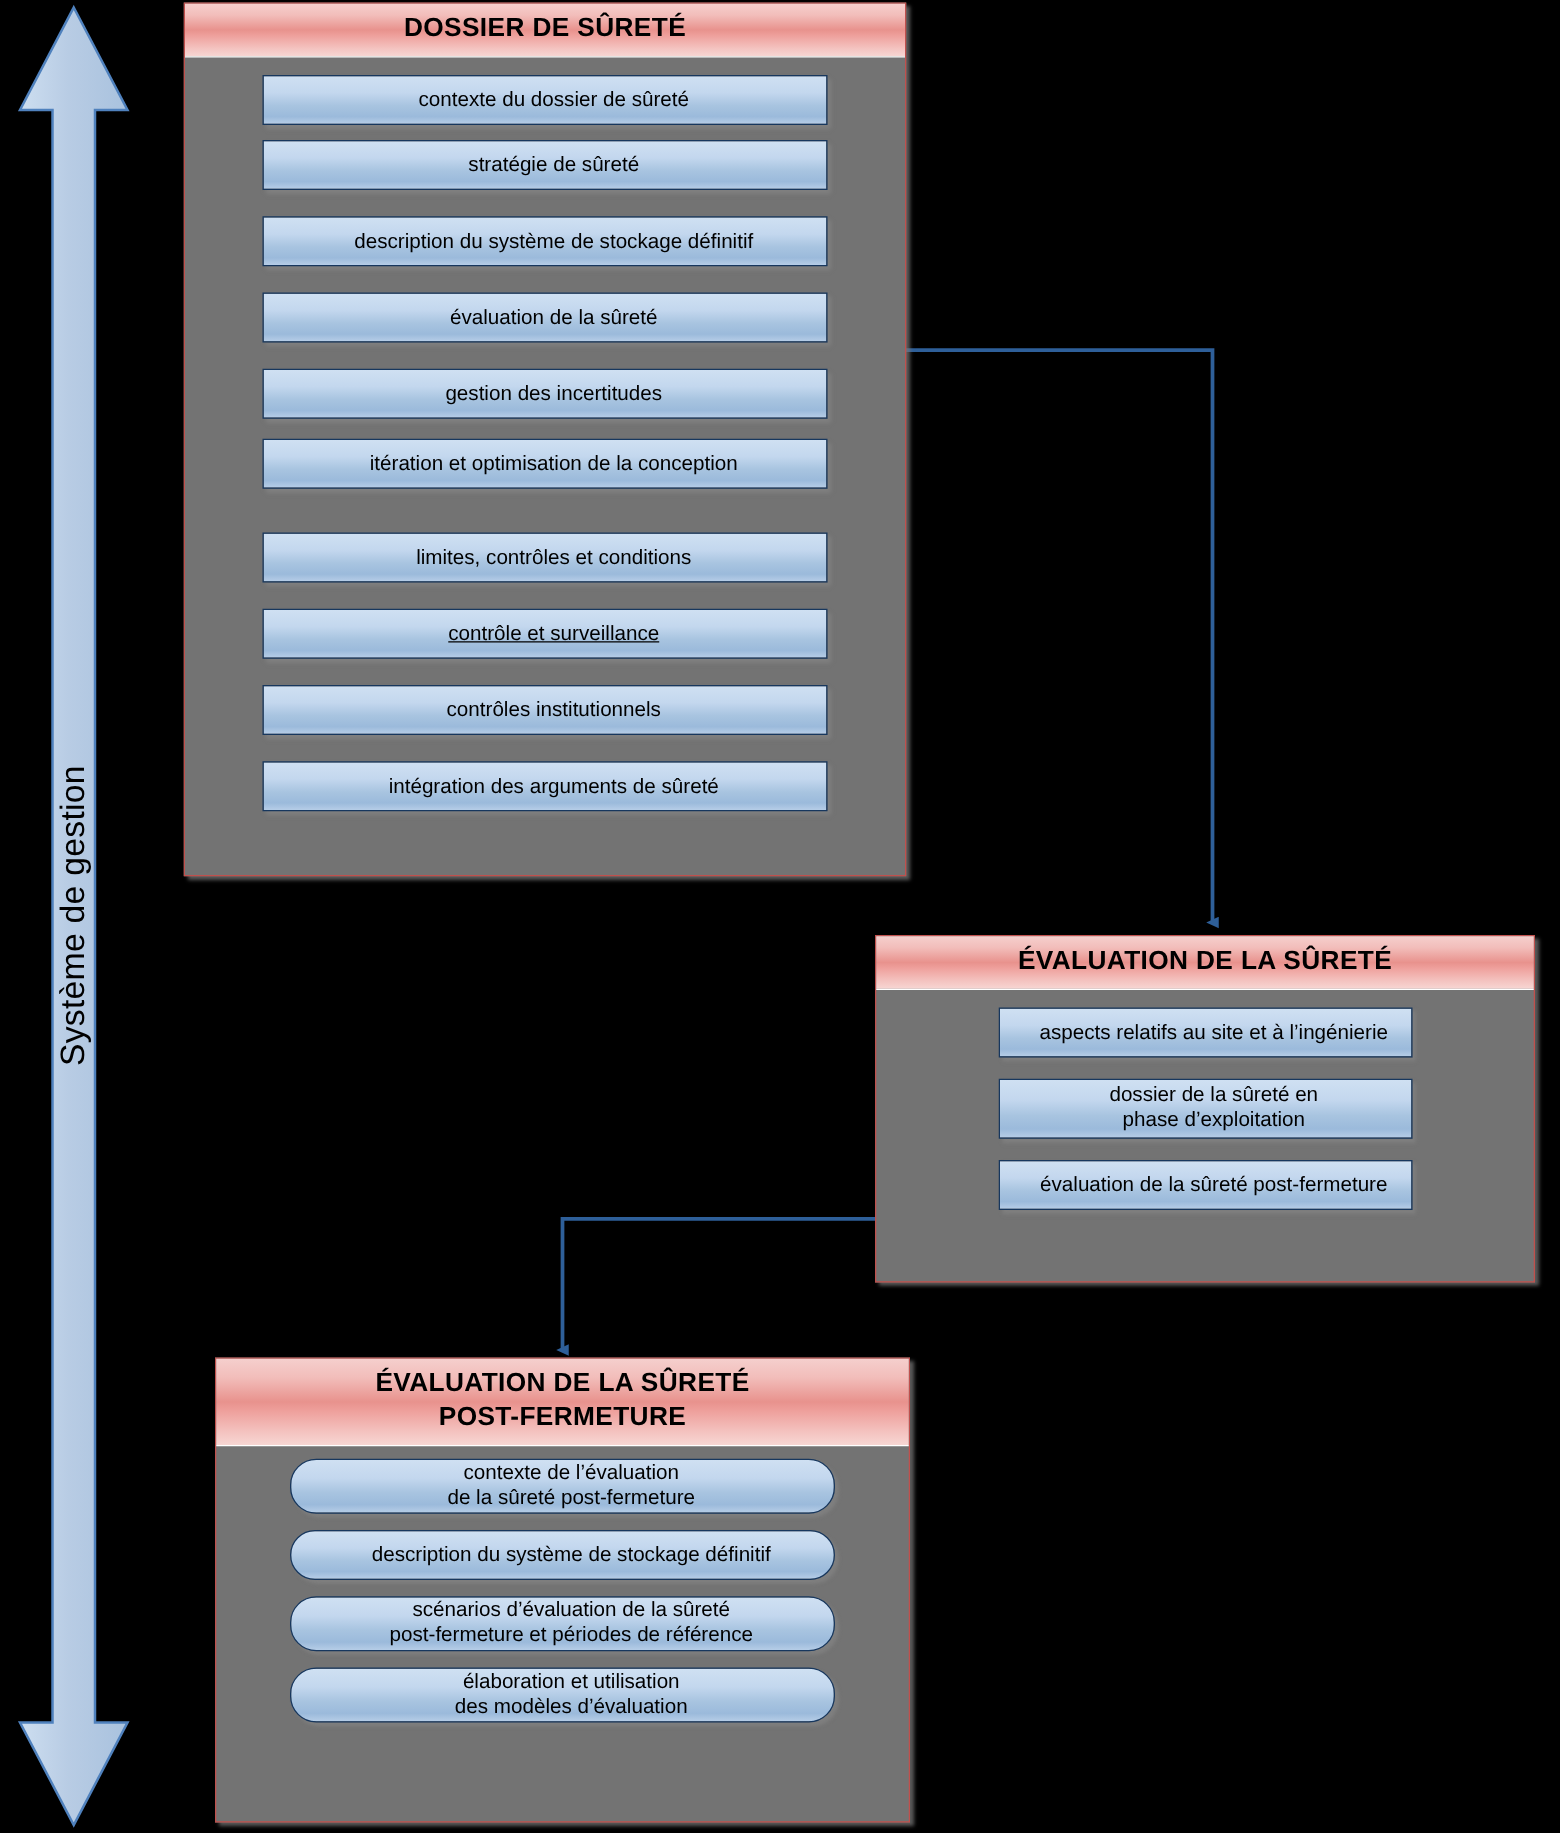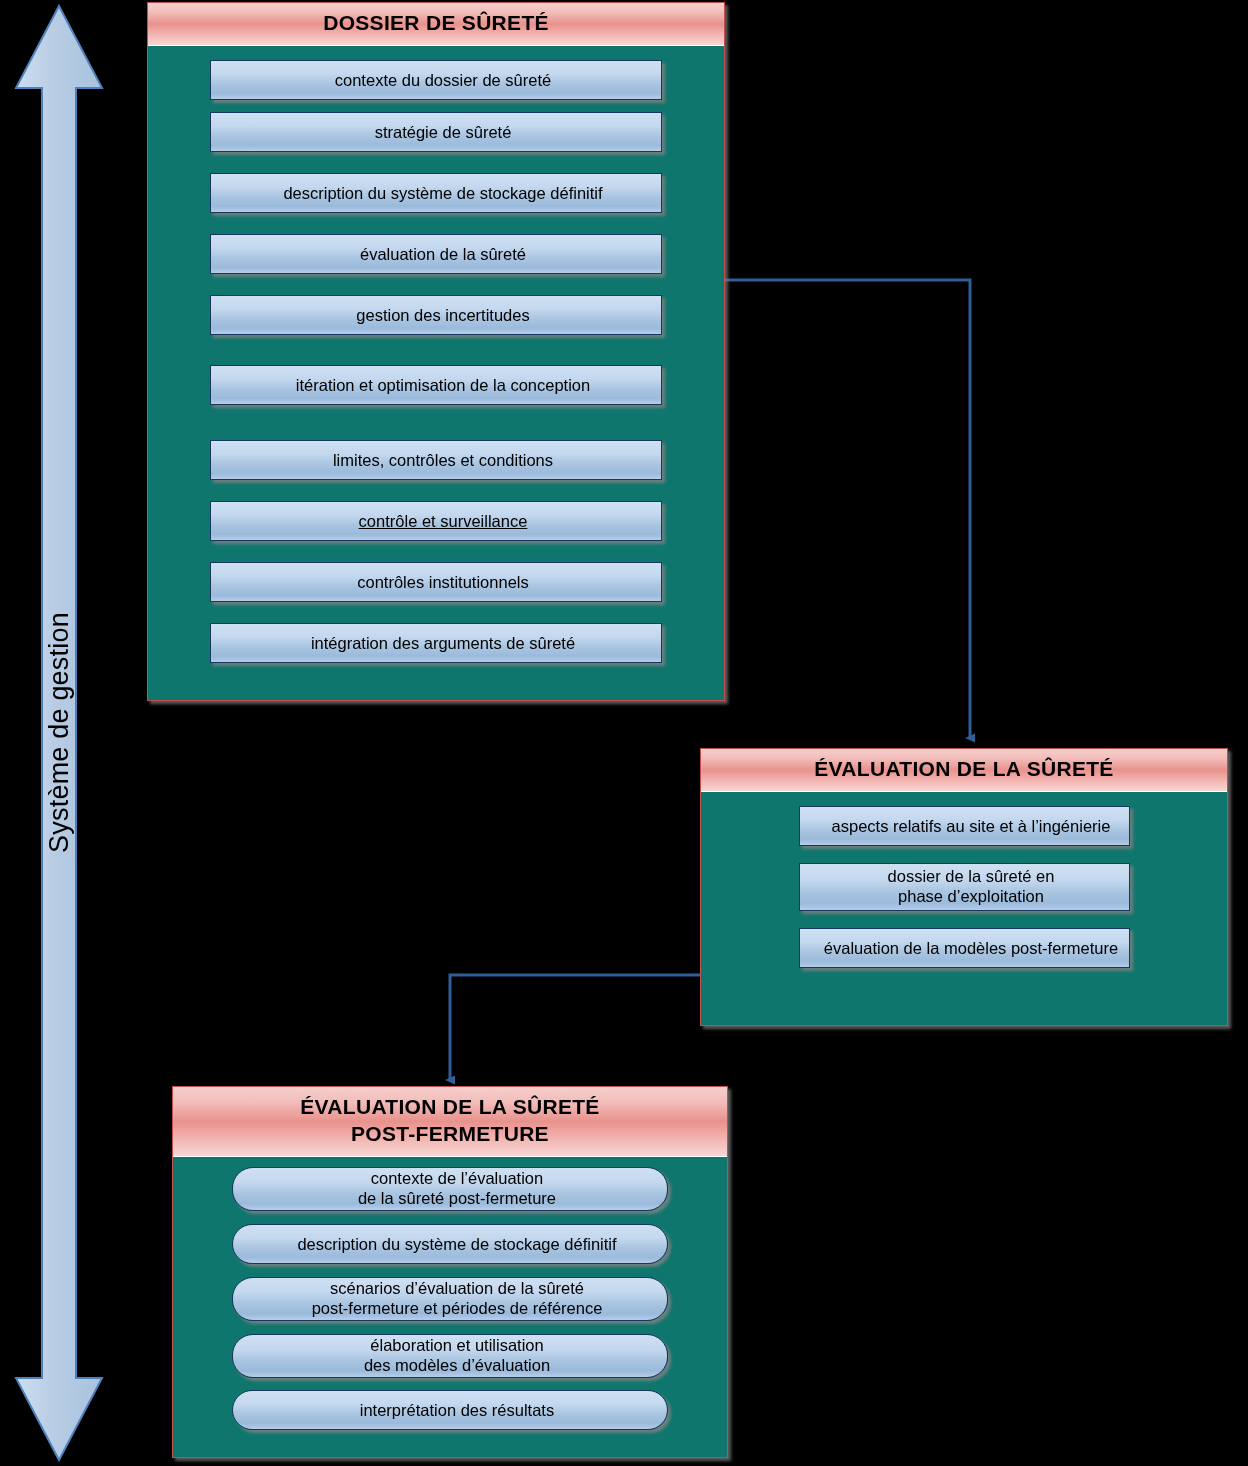--- a/index.html
+++ b/index.html
@@ -36,21 +36,21 @@
     transform-origin: 50% 50%;
     font-size: 27px;
     color: #000000;
     letter-spacing: 0.2px;
     white-space: nowrap;
   }
 
   
   .panel {
     position: absolute;
-    background: #0f766e;
+    background: #737373;
     border: 1px solid #c0504d;
     box-shadow: 3px 3px 3px rgba(120,120,120,0.75);
     box-sizing: border-box;
   }
   .panel-header {
     background: linear-gradient(to bottom,
         #f5cfcd 0%,
         #f2bdba 22%,
         #e8928d 50%,
         #ee9f9b 60%,
@@ -147,21 +147,21 @@
       </div>
       <div class="item" style="margin-bottom:21px;">
         <span>stratégie de sûreté</span>
       </div>
       <div class="item" style="margin-bottom:21px;">
         <span>description du système de stockage définitif</span>
       </div>
       <div class="item" style="margin-bottom:21px;">
         <span>évaluation de la sûreté</span>
       </div>
-      <div class="item" style="margin-bottom:30px;">
+      <div class="item" style="margin-bottom:16px;">
         <span>gestion des incertitudes</span>
       </div>
       <div class="item" style="margin-bottom:35px;">
         <span>itération et optimisation de la conception</span>
       </div>
       <div class="item" style="margin-bottom:21px;">
         <span>limites, contrôles et conditions</span>
       </div>
       <div class="item" style="margin-bottom:21px;text-decoration:underline;">
         <span>contrôle et surveillance</span>
@@ -181,21 +181,21 @@
       <div class="item" style="margin-bottom:17px;">
         <span>aspects relatifs au site et à l’ingénierie</span>
       </div>
       <div class="item two-line" style="margin-bottom:17px;">
         <span>
           <span>dossier de la sûreté en</span><br>
           <span>phase d’exploitation</span>
         </span>
       </div>
       <div class="item" style="margin-bottom:0;">
-        <span>évaluation de la modèles post-fermeture</span>
+        <span>évaluation de la sûreté post-fermeture</span>
       </div>
     </div>
   </div>
 
   <div class="panel" id="panel-post" style="left:172px; top:1086px; width:556px; height:372px;">
     <div class="panel-header">
       <span>ÉVALUATION DE LA SÛRETÉ</span><br>
       <span>POST-FERMETURE</span>
     </div>
     <div class="panel-body" style="padding-top:10px;">
@@ -213,19 +213,16 @@
           <span>scénarios d’évaluation de la sûreté</span><br>
           <span>post-fermeture et périodes de référence</span>
         </span>
       </div>
       <div class="item two-line" style="align-items:center;">
         <span>
           <span>élaboration et utilisation</span><br>
           <span>des modèles d’évaluation</span>
         </span>
       </div>
-      <div class="item" style="margin-bottom:0;">
-        <span>interprétation des résultats</span>
-      </div>
     </div>
   </div>
 
 </div>
 
 </body></html>

